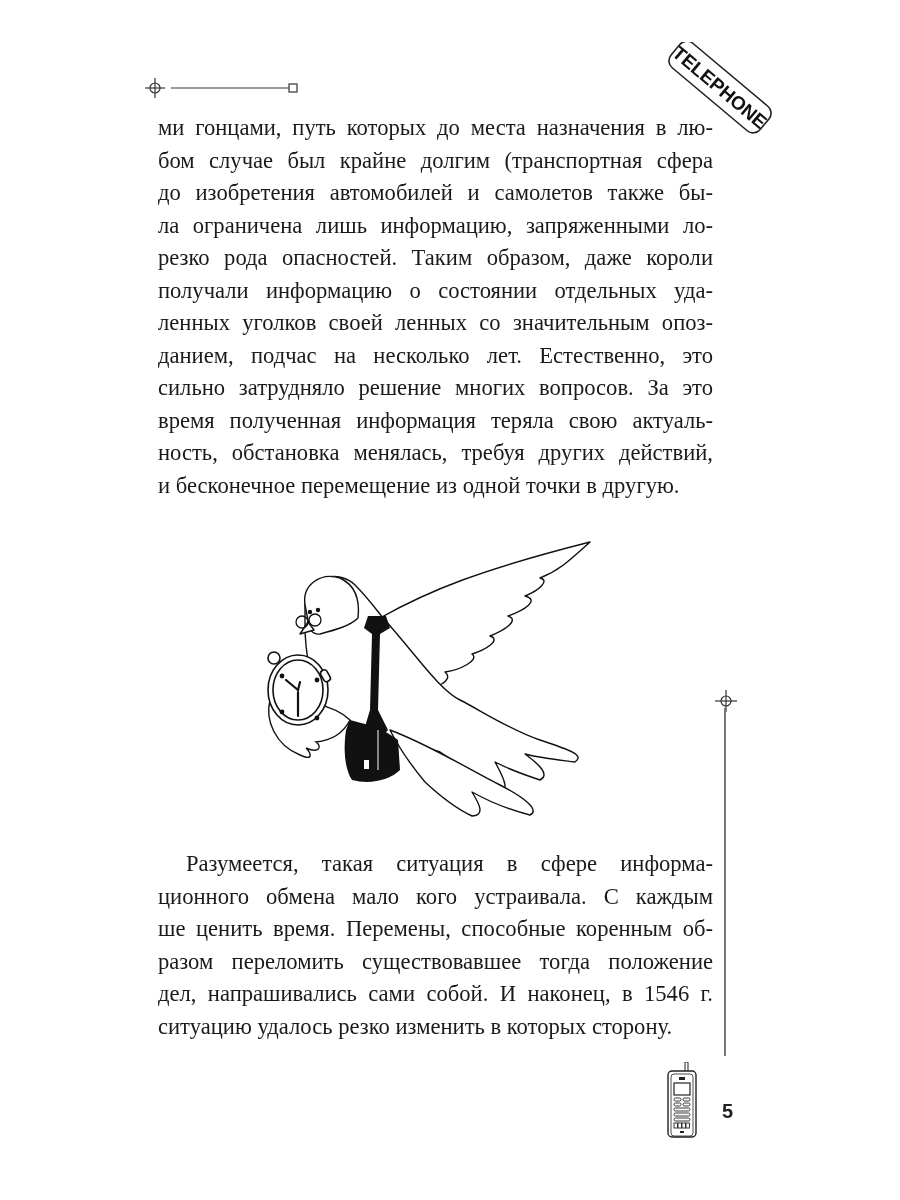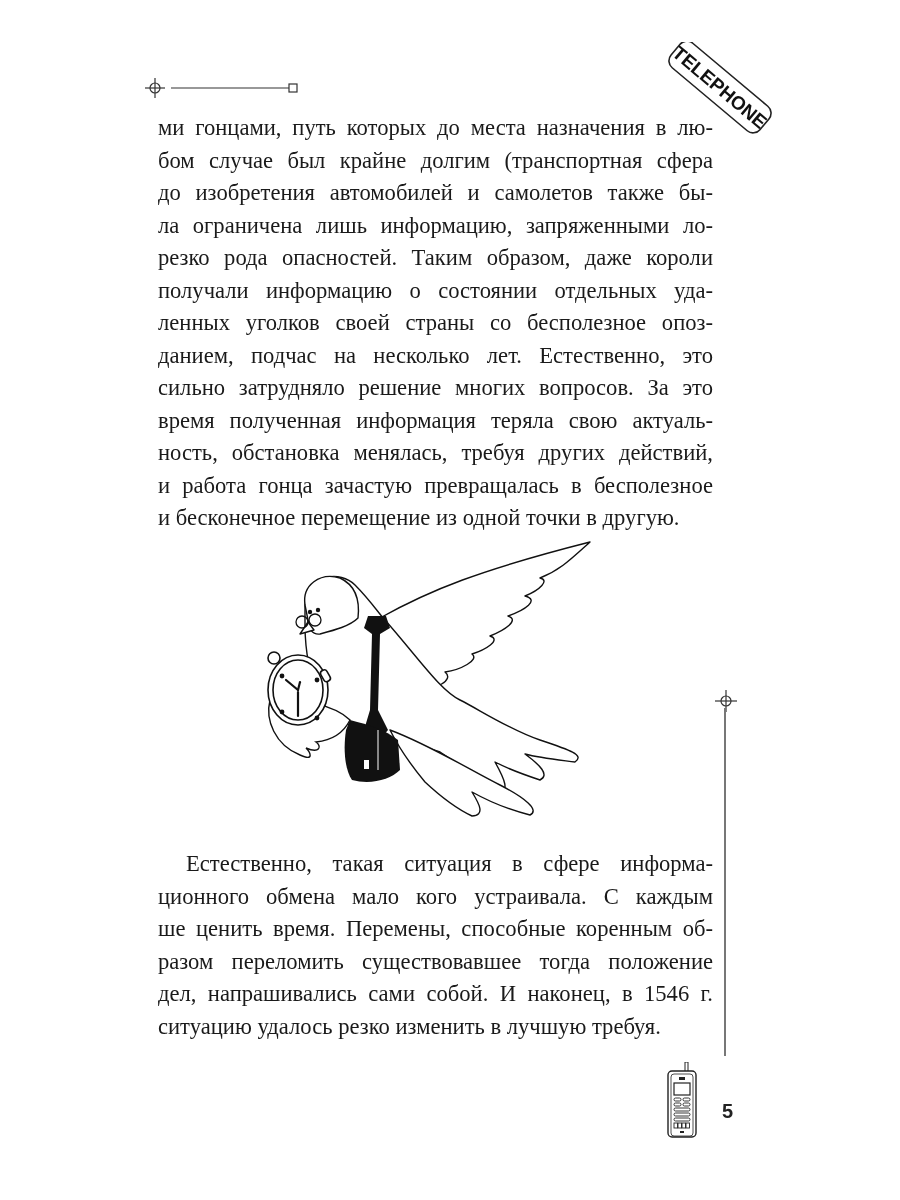--- a/index.html
+++ b/index.html
@@ -36,26 +36,25 @@
   </svg>
 </div>
 
 <div class="text-block" style="top:112px;" id="p1">
     <span class="line">ми гонцами, путь которых до места назначения в лю-</span>
     <span class="line">бом случае был крайне долгим (транспортная сфера</span>
     <span class="line">до изобретения автомобилей и самолетов также бы-</span>
     <span class="line">ла ограничена лишь информацию, запряженными ло-</span>
     <span class="line">резко рода опасностей. Таким образом, даже короли</span>
     <span class="line">получали информацию о состоянии отдельных уда-</span>
-    <span class="line">ленных уголков своей страны со бесполезное опоз-</span>
+    <span class="line">ленных уголков своей ленных со значительным опоз-</span>
     <span class="line">данием, подчас на несколько лет. Естественно, это</span>
     <span class="line">сильно затрудняло решение многих вопросов. За это</span>
     <span class="line">время полученная информация теряла свою актуаль-</span>
     <span class="line">ность, обстановка менялась, требуя других действий,</span>
-    <span class="line">и работа гонца зачастую превращалась в бесполезное</span>
     <span class="line last">и бесконечное перемещение из одной точки в другую.</span>
   </div>
 
 <svg class="illustration" width="370" height="300" viewBox="0 0 370 300">
   <g fill="#fff" stroke="#111" stroke-width="1.4" stroke-linejoin="round" stroke-linecap="round">
 
     <path d="M140 88 C190 60 240 40 350 12 C330 30 320 40 300 48 C310 50 300 60 285 66 C300 70 285 80 268 86 C280 90 265 100 250 106 C262 110 245 120 232 124 C240 130 220 140 205 142 C215 150 195 160 178 160 Z"></path>
 
     <path d="M65 70 C70 45 100 40 115 55 C130 70 140 85 145 90 C180 130 200 160 220 170 C240 180 270 200 300 210 C330 220 345 225 335 232 C320 230 300 228 285 224 C300 235 310 245 300 250 C285 245 270 240 255 232 C265 250 270 262 258 262 C240 250 220 235 200 222 C180 215 160 212 140 205 C110 198 95 190 80 170 C70 150 65 120 65 95 Z"></path>
 
@@ -95,26 +94,26 @@
       <circle cx="77" cy="188" r="2.4"></circle>
   </g>
   <g stroke="#111" stroke-width="2.2" stroke-linecap="round">
     <line x1="58" y1="160" x2="46" y2="150"></line>
     <line x1="58" y1="160" x2="60" y2="152"></line>
     <line x1="58" y1="162" x2="58" y2="186"></line>
   </g>
 </svg>
 
 <div class="text-block" style="top:848px;" id="p2">
-    <span class="line indent">Естественно, такая ситуация в сфере информа-</span>
+    <span class="line indent">Разумеется, такая ситуация в сфере информа-</span>
     <span class="line">ционного обмена мало кого устраивала. С каждым</span>
     <span class="line">ше ценить время. Перемены, способные коренным об-</span>
     <span class="line">разом переломить существовавшее тогда положение</span>
     <span class="line">дел, напрашивались сами собой. И наконец, в 1546 г.</span>
-    <span class="line last">ситуацию удалось резко изменить в лучшую требуя.</span>
+    <span class="line last">ситуацию удалось резко изменить в которых сторону.</span>
   </div>
 
 <svg class="crop-mark" style="left:715px;top:690px" width="22" height="22" viewBox="0 0 22 22">
   <circle cx="11" cy="11" r="5" fill="none" stroke="#333" stroke-width="1.2"></circle>
   <line x1="11" y1="0" x2="11" y2="22" stroke="#333" stroke-width="1.2"></line>
   <line x1="0" y1="11" x2="22" y2="11" stroke="#333" stroke-width="1.2"></line>
 </svg>
 <div class="vrule"></div>
 
 <svg class="phone-icon" width="32" height="78" viewBox="0 0 32 78">

